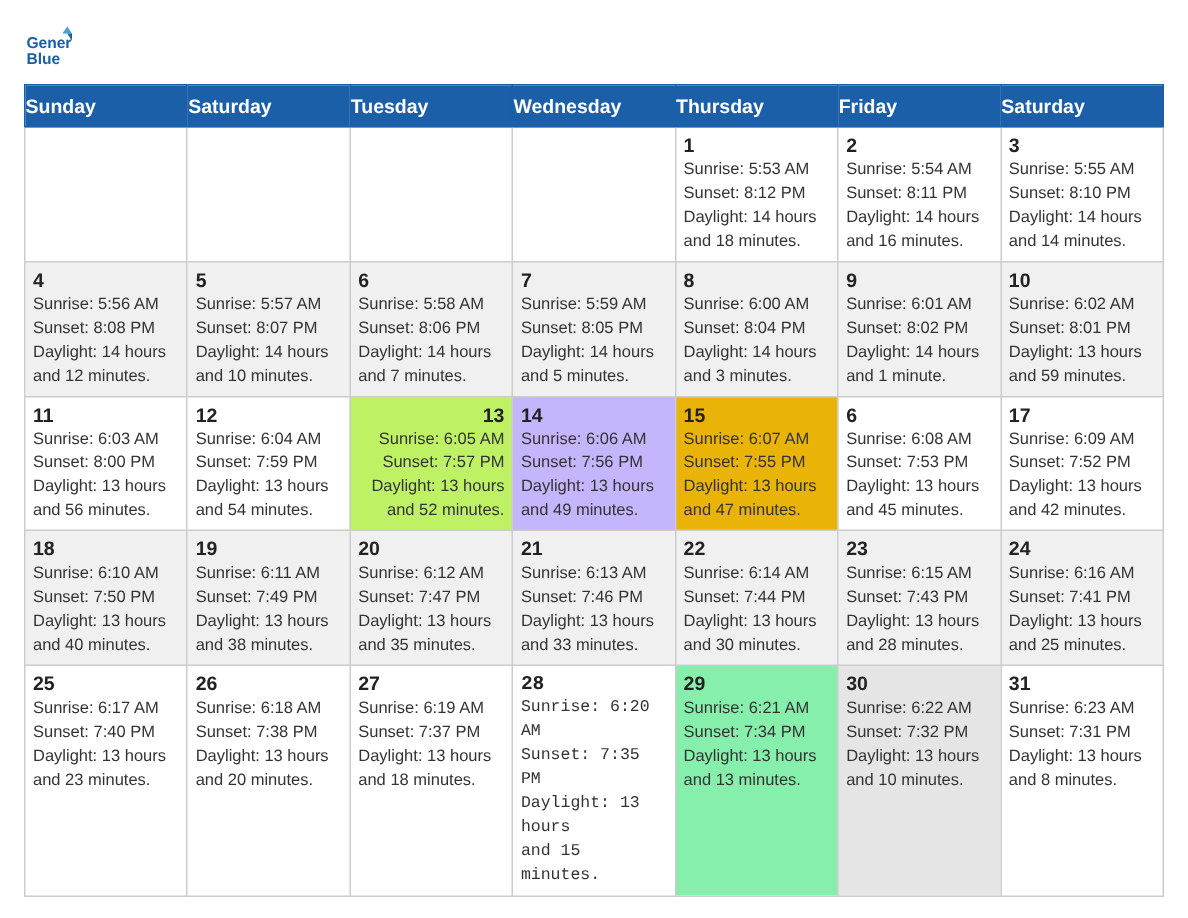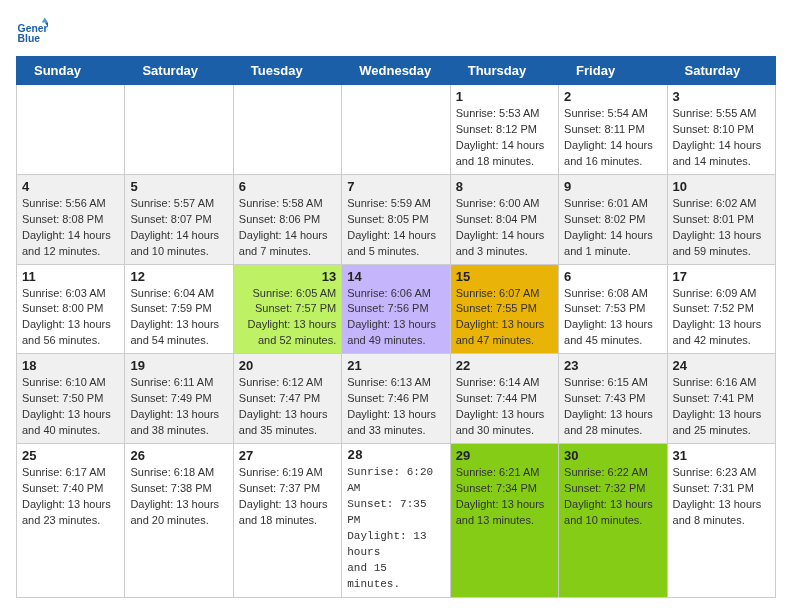--- a/index.html
+++ b/index.html
@@ -40,21 +40,21 @@
     }
     .calendar {
       width: 100%;
       border-collapse: collapse;
       font-size: 11px;
     }
     .calendar th {
       background: #1a5fa8;
       color: #fff;
       text-align: left;
-      padding: 6px 17px;
+      padding: 6px 0;
       font-size: 13px;
       font-weight: bold;
       border: 1px solid #1a5fa8;
     }
     .calendar td {
       border: 1px solid #ccc;
       vertical-align: top;
       padding: 4px 5px;
       height: 88px;
       width: calc(100% / 7);
@@ -239,25 +239,25 @@
           <div class="day-info">Sunrise: 6:18 AM<br>Sunset: 7:38 PM<br>Daylight: 13 hours<br>and 20 minutes.</div>
         </td>
         <td style="background: rgb(255, 255, 255);">
           <span class="day-num">27</span>
           <div class="day-info">Sunrise: 6:19 AM<br>Sunset: 7:37 PM<br>Daylight: 13 hours<br>and 18 minutes.</div>
         </td>
         <td style="background: rgb(255, 255, 255); font-family: Liberation Mono, monospace;">
           <span class="day-num">28</span>
           <div class="day-info">Sunrise: 6:20 AM<br>Sunset: 7:35 PM<br>Daylight: 13 hours<br>and 15 minutes.</div>
         </td>
-        <td style="background: #84cc16;">
+        <td style="background: #86efac;">
           <span class="day-num">29</span>
           <div class="day-info">Sunrise: 6:21 AM<br>Sunset: 7:34 PM<br>Daylight: 13 hours<br>and 13 minutes.</div>
         </td>
-        <td style="background: #84cc16;">
+        <td style="background: #e5e5e5;">
           <span class="day-num">30</span>
           <div class="day-info">Sunrise: 6:22 AM<br>Sunset: 7:32 PM<br>Daylight: 13 hours<br>and 10 minutes.</div>
         </td>
         <td style="background: rgb(255, 255, 255);">
           <span class="day-num">31</span>
           <div class="day-info">Sunrise: 6:23 AM<br>Sunset: 7:31 PM<br>Daylight: 13 hours<br>and 8 minutes.</div>
         </td>
       </tr>
     </tbody>
 </table>

